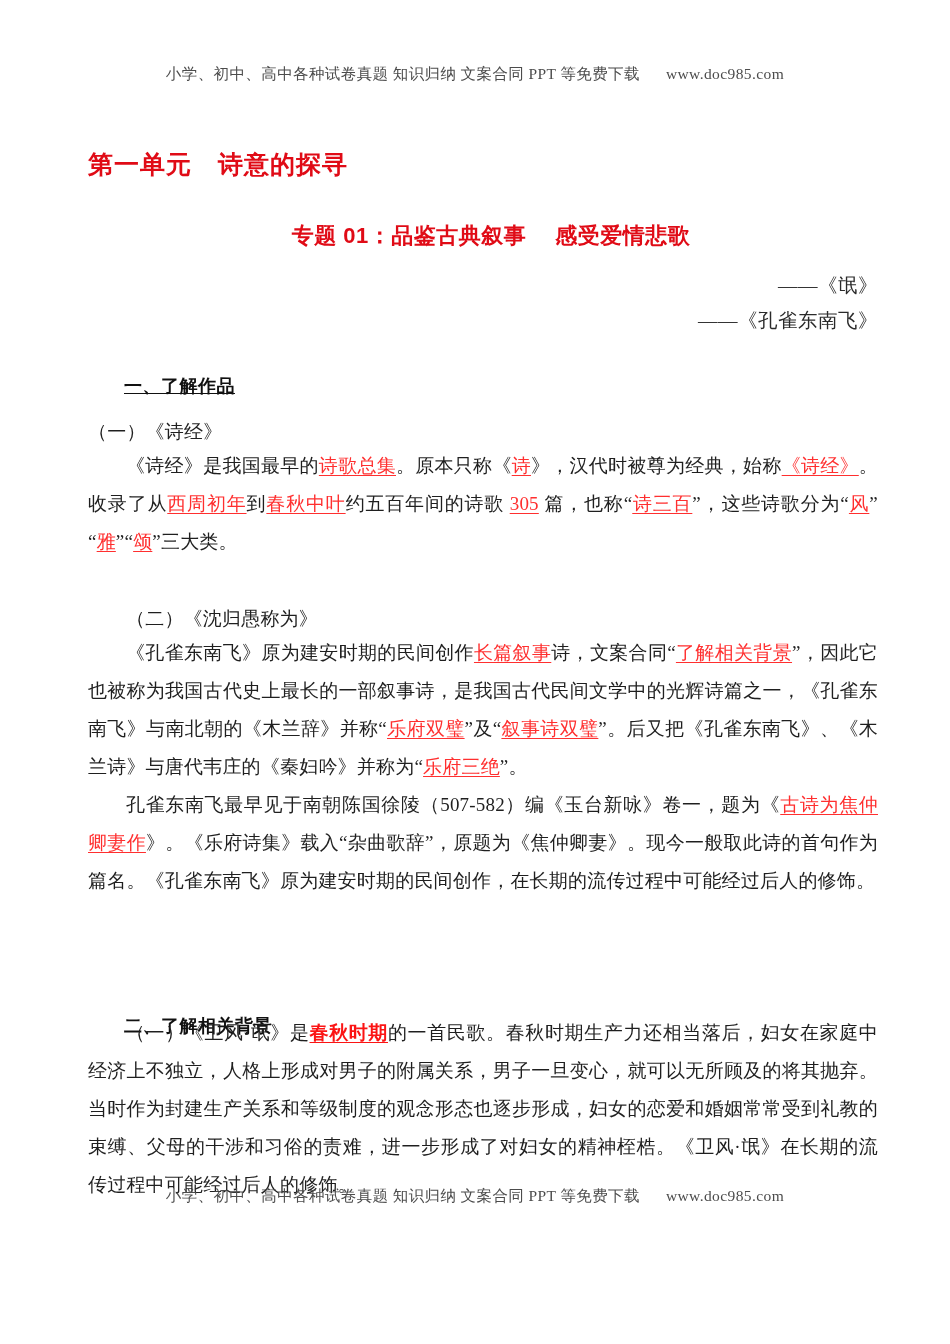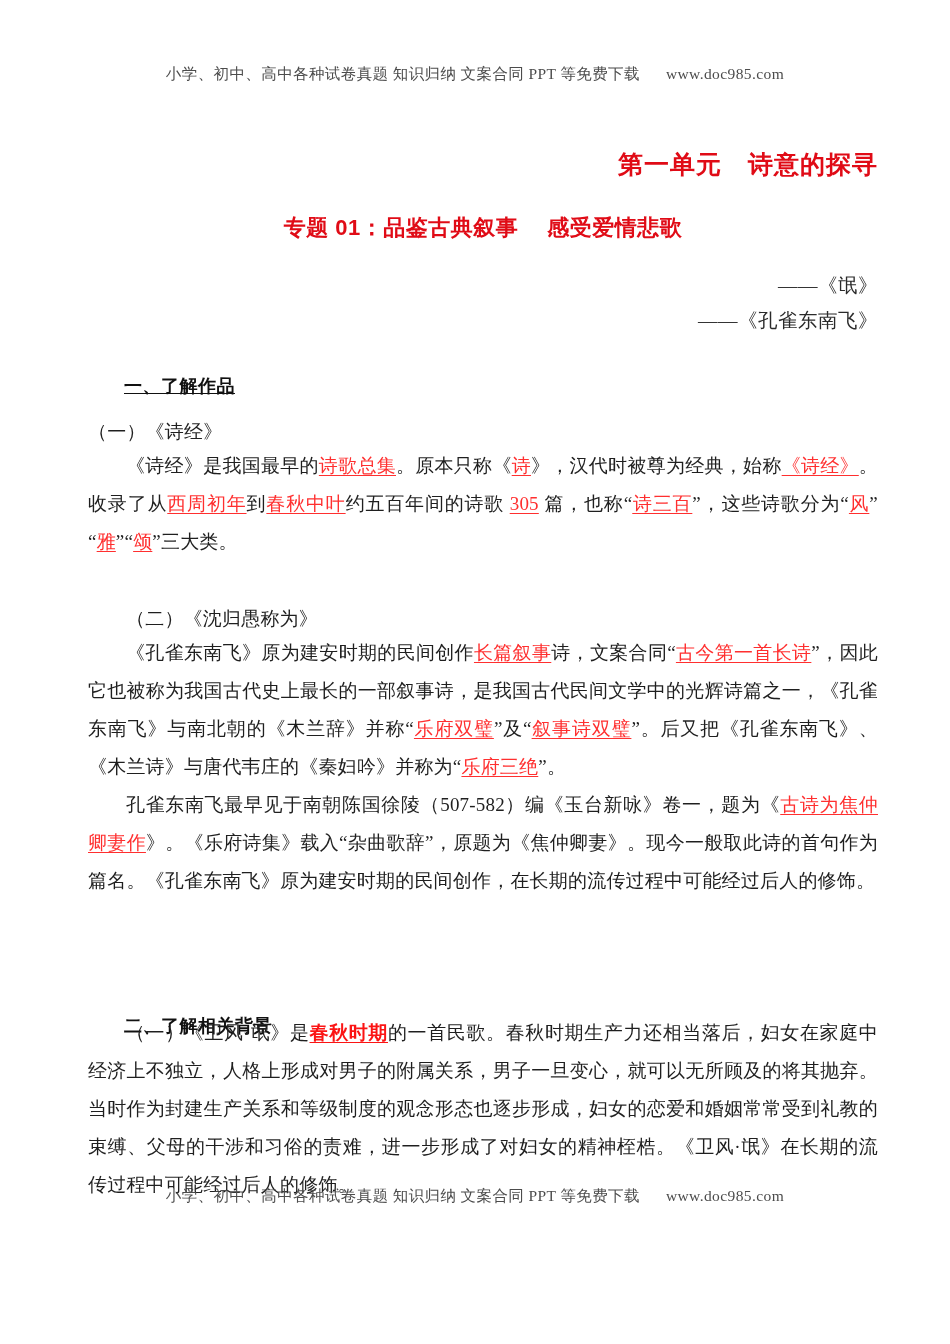--- a/index.html
+++ b/index.html
@@ -44,29 +44,29 @@
     width: 790px;
   }
 
   h1.doc-title {
     margin: 0;
     padding: 0;
     position: absolute;
     top: 148px;
     left: 0;
     width: 790px;
-    text-align: right;
+    text-align: left;
     font-family: "Liberation Sans", "DejaVu Sans", sans-serif;
     font-size: 25px;
     font-weight: bold;
     color: #e00b16;
     letter-spacing: 1px;
   }
   h2.doc-subtitle {
-    margin: 0;
+    margin: 8px;
     padding: 0;
     position: absolute;
     top: 213px;
     left: 0;
     width: 790px;
     text-align: center;
     font-family: "Liberation Sans", "DejaVu Sans", sans-serif;
     font-size: 22px;
     font-weight: bold;
     color: #e00b16;
@@ -148,21 +148,21 @@
     <div class="attrib attrib-2">——《孔雀东南飞》</div>
 
     <div class="section-heading sec1">一、了解作品</div>
 
     <div class="para p-sub1">（一）《诗经》</div>
 
     <div class="para indent p-shijing"><span>《诗经》是我国最早的</span><span class="rt">诗歌总集</span><span>。原本只称《</span><span class="rt">诗</span><span>》，汉代时被尊为经典，始称</span><span class="rt">《诗经》</span><span>。收录了从</span><span class="rt">西周初年</span><span>到</span><span class="rt">春秋中叶</span><span>约五百年间的诗歌 </span><span class="rt">305</span><span> 篇，也称“</span><span class="rt">诗三百</span><span>”，这些诗歌分为“</span><span class="rt">风</span><span>”“</span><span class="rt">雅</span><span>”“</span><span class="rt">颂</span><span>”三大类。</span></div>
 
     <div class="para indent p-sub2">（二）《沈归愚称为》</div>
 
-    <div class="para indent p-kque"><span>《孔雀东南飞》原为建安时期的民间创作</span><span class="rt">长篇叙事</span><span>诗，文案合同“</span><span class="rt">古今第一首长诗</span><span>”，因此它也被称为我国古代史上最长的一部叙事诗，是我国古代民间文学中的光辉诗篇之一，《孔雀东南飞》与南北朝的《木兰辞》并称“</span><span class="rt">乐府双璧</span><span>”及“</span><span class="rt">叙事诗双璧</span><span>”。后又把《孔雀东南飞》、《木兰诗》与唐代韦庄的《秦妇吟》并称为“</span><span class="rt">乐府三绝</span><span>”。</span></div>
+    <div class="para indent p-kque"><span>《孔雀东南飞》原为建安时期的民间创作</span><span class="rt">长篇叙事</span><span>诗，文案合同“</span><span class="rt">了解相关背景</span><span>”，因此它也被称为我国古代史上最长的一部叙事诗，是我国古代民间文学中的光辉诗篇之一，《孔雀东南飞》与南北朝的《木兰辞》并称“</span><span class="rt">乐府双璧</span><span>”及“</span><span class="rt">叙事诗双璧</span><span>”。后又把《孔雀东南飞》、《木兰诗》与唐代韦庄的《秦妇吟》并称为“</span><span class="rt">乐府三绝</span><span>”。</span></div>
 
     <div class="para indent p-kque2"><span>孔雀东南飞最早见于南朝陈国徐陵（507-582）编《玉台新咏》卷一，题为《</span><span class="rt">古诗为焦仲卿妻作</span><span>》。《乐府诗集》载入“杂曲歌辞”，原题为《焦仲卿妻》。现今一般取此诗的首句作为篇名。《孔雀东南飞》原为建安时期的民间创作，在长期的流传过程中可能经过后人的修饰。</span></div>
 
     <div class="section-heading sec2">二、了解相关背景</div>
 
     <div class="para indent p-weifeng"><span>（一）《卫风·氓》是</span><span class="rt-b">春秋时期</span><span>的一首民歌。春秋时期生产力还相当落后，妇女在家庭中经济上不独立，人格上形成对男子的附属关系，男子一旦变心，就可以无所顾及的将其抛弃。当时作为封建生产关系和等级制度的观念形态也逐步形成，妇女的恋爱和婚姻常常受到礼教的束缚、父母的干涉和习俗的责难，进一步形成了对妇女的精神桎梏。《卫风·氓》在长期的流传过程中可能经过后人的修饰。</span></div>
 
   </div>
 
   <div class="watermark watermark-bottom">

